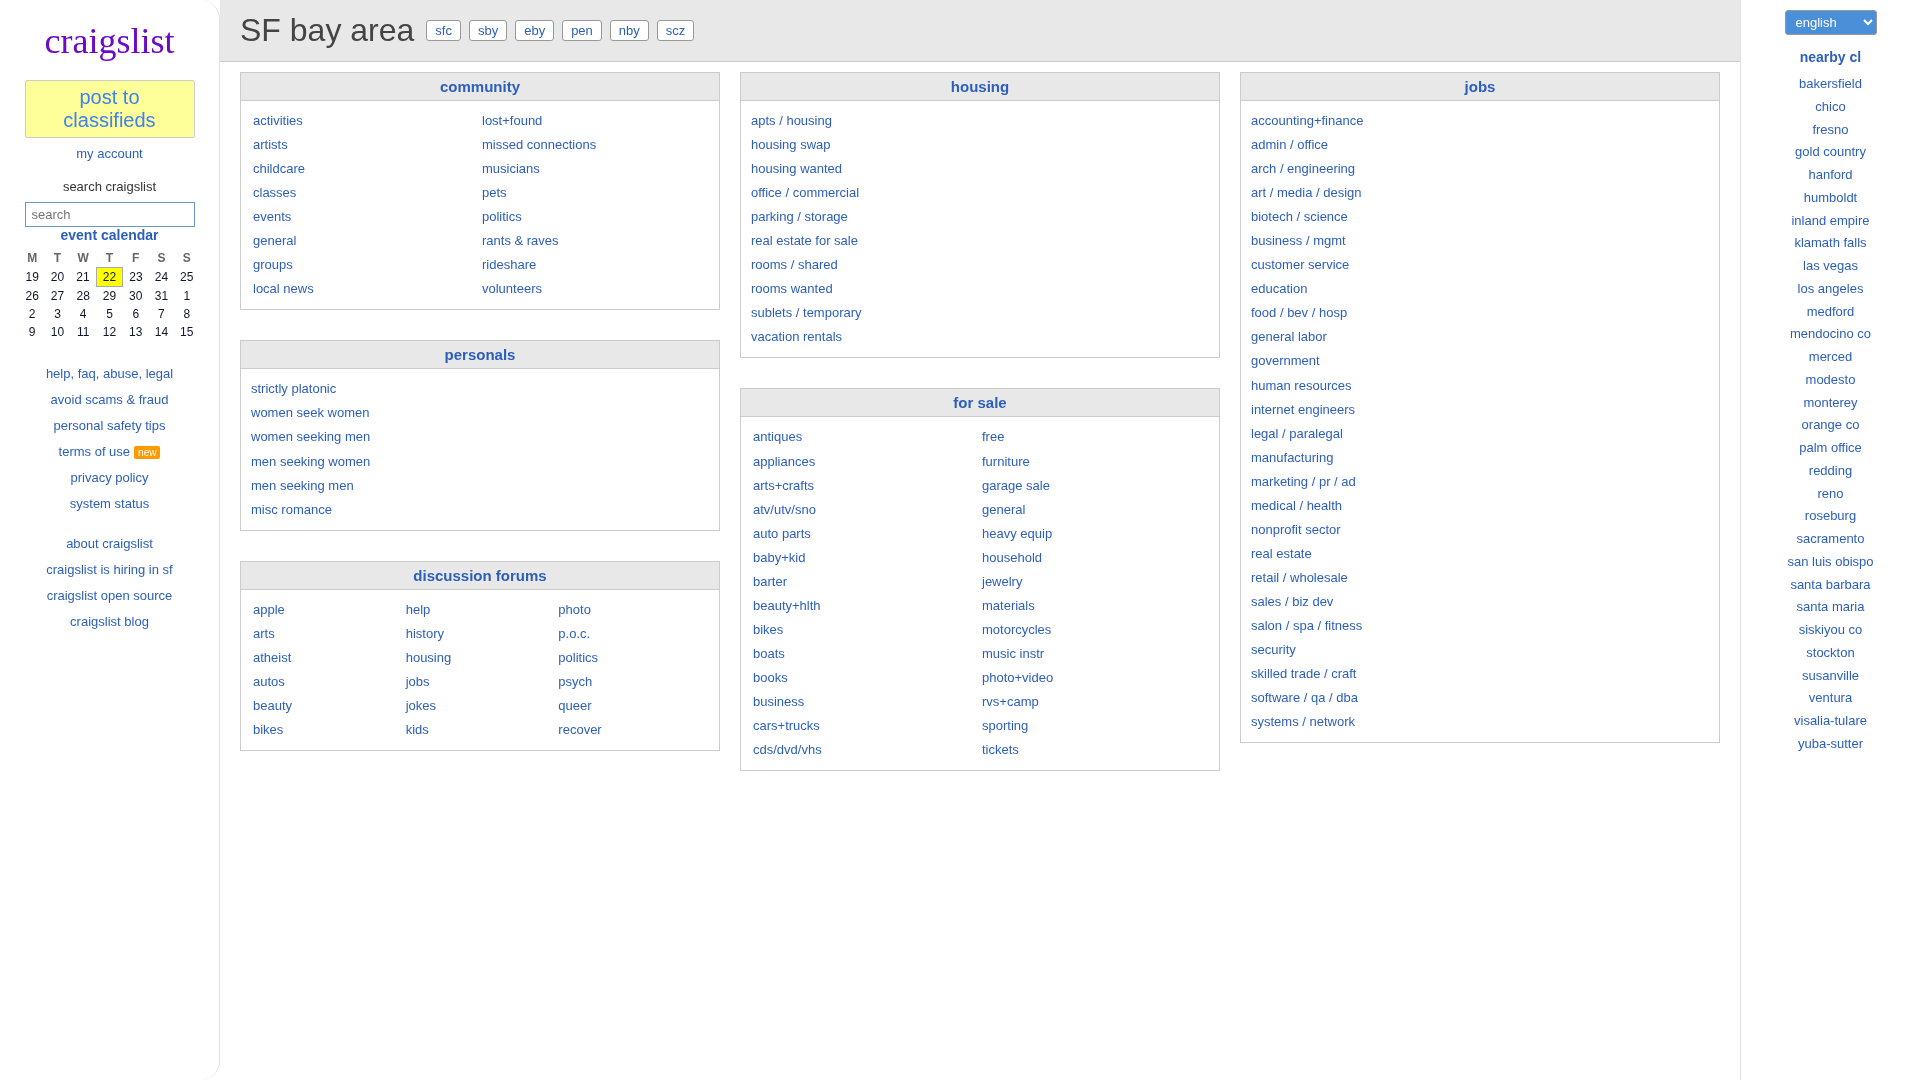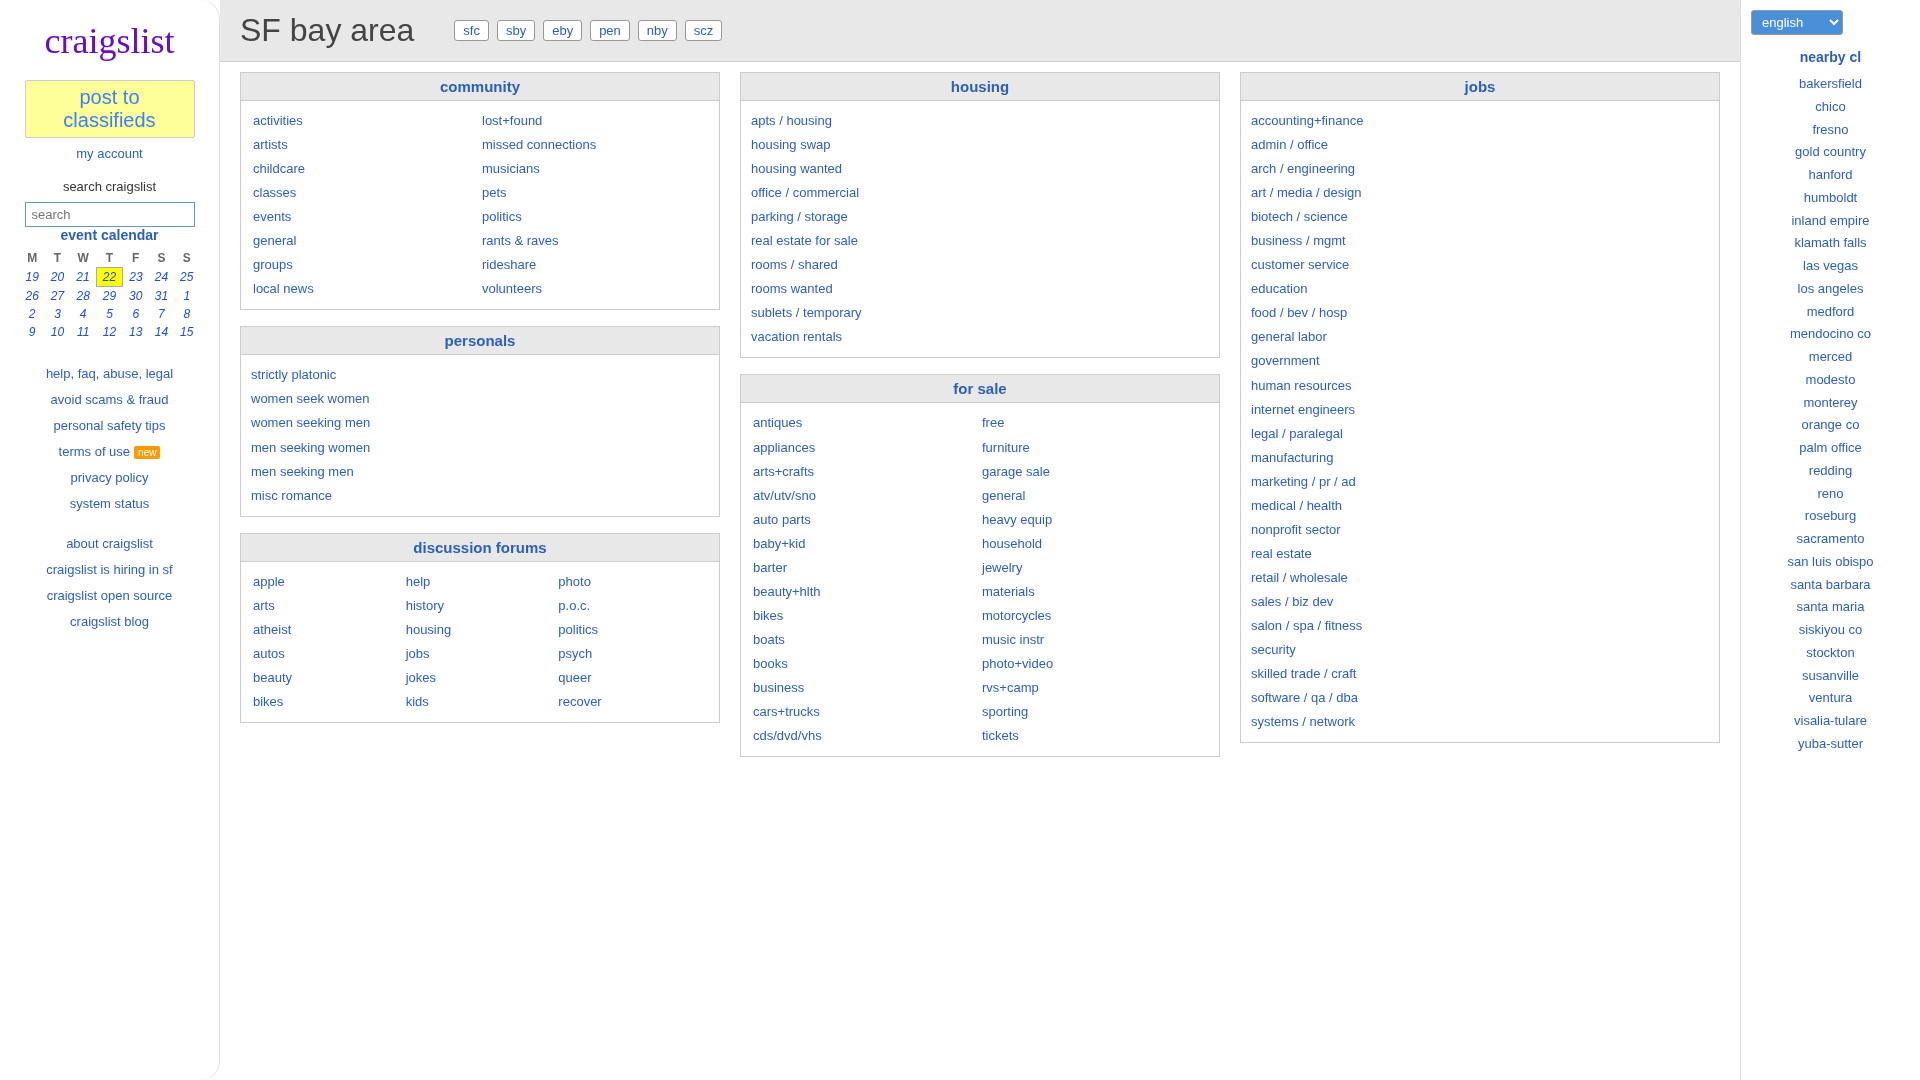--- a/index.html
+++ b/index.html
@@ -48,39 +48,39 @@
       color: #999;
     }
 
     
     .calendar-section { width: 180px; margin-bottom: 20px; }
     .cal-title { color: #2c5fbb; font-weight: bold; text-align: center; font-size: 14px; margin-bottom: 6px; }
     .cal-table { width: 100%; border-collapse: collapse; font-size: 12px; }
     .cal-table th { color: #666; text-align: center; padding: 2px 4px; }
     .cal-table td { text-align: center; padding: 2px 4px; cursor: pointer; }
     .cal-table td.today { background: #ffff00; border: 1px solid #aaa; }
-    .cal-table td a { color: #1d4ed8; font-style: italic; }
+    .cal-table td a { color: #0f172a; }
 
     .sidebar-links { text-align: center; margin-bottom: 14px; line-height: 2; }
     .sidebar-links a { display: block; color: #2c5fbb; font-size: 13px; }
     .new-badge { background: #ff9900; color: #fff; font-size: 10px; padding: 1px 4px; border-radius: 2px; margin-left: 4px; }
 
     .sidebar-bottom-links { text-align: center; line-height: 2; }
     .sidebar-bottom-links a { display: block; color: #2c5fbb; font-size: 13px; }
 
     
     .main-content { flex: 1; padding: 0; }
 
     
     .header-bar {
       background: #e8e8e8;
       padding: 12px 20px;
       display: flex;
       align-items: center;
-      gap: 30px;
+      gap: 2px;
       border-bottom: 1px solid #ccc;
     }
     .city-title { font-size: 32px; color: #444; font-weight: normal; margin-right: 10px; }
     .area-links { display: flex; gap: 8px; }
     .area-link {
       border: 1px solid #999;
       padding: 2px 8px;
       border-radius: 3px;
       font-size: 13px;
       color: #2c5fbb;
@@ -88,21 +88,21 @@
     }
 
     .sections-wrapper { display: flex; padding: 10px 20px; gap: 20px; }
 
     
     .col { flex: 1; }
 
     
     .section-box {
       border: 1px solid #ccc;
-      margin-bottom: 16px;
+      margin-bottom: 30px;
       background: #d946ef;
     }
     .section-header {
       background: #e8e8e8;
       padding: 5px 10px;
       font-weight: bold;
       font-size: 15px;
       color: #2c5fbb;
       text-align: center;
       border-bottom: 1px solid #ccc;
@@ -120,21 +120,21 @@
     .jobs-content { padding: 8px 10px; background: #fff; }
     .jobs-content a { display: block; color: #2c5fbb; font-size: 13px; line-height: 1.85; }
 
     
     .right-sidebar {
       width: 180px;
       min-width: 180px;
       padding: 10px 10px;
       border-left: 1px solid #e0e0e0;
     }
-    .lang-select-wrapper { margin-bottom: 14px; display: flex; justify-content: flex-start; }
+    .lang-select-wrapper { margin-bottom: 14px; display: flex; justify-content: center; }
     .lang-select {
       border: 1px solid #999;
       padding: 3px 6px;
       font-size: 13px;
       background: #4a90d9;
       color: #fff;
       border-radius: 3px;
     }
     .nearby-cl-title { color: #2c5fbb; font-weight: bold; font-size: 14px; text-align: center; margin-bottom: 8px; }
     .nearby-links { text-align: center; }

